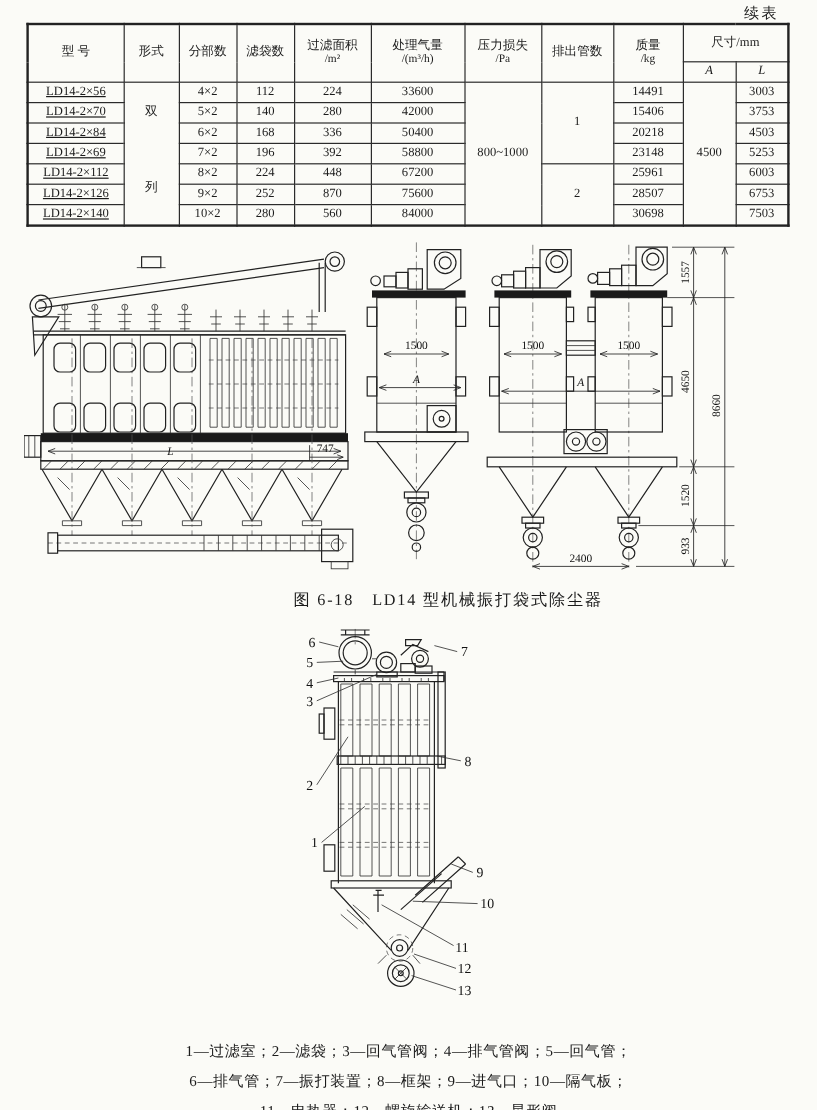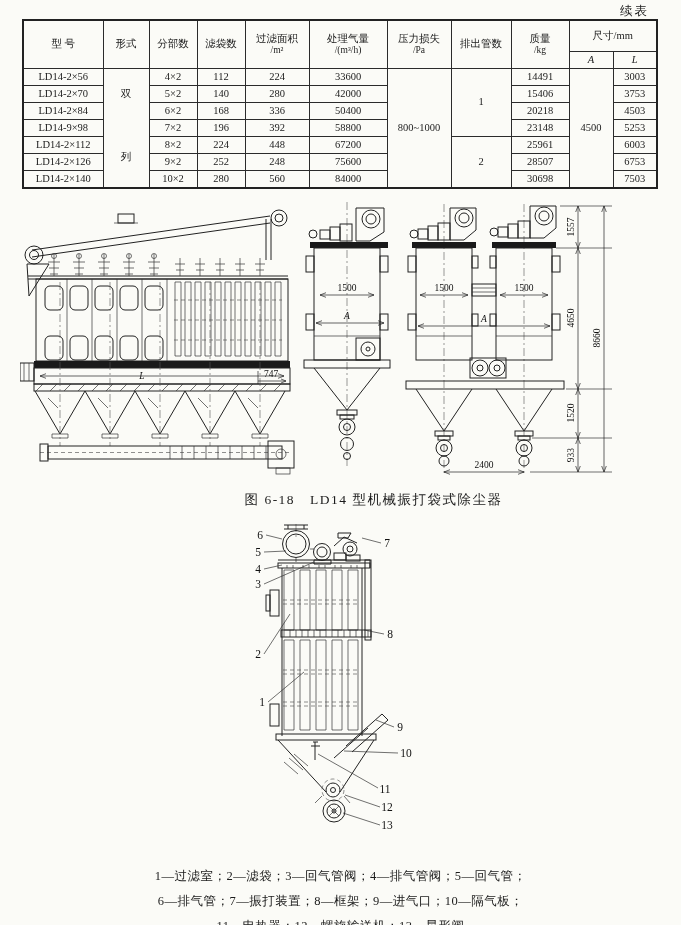--- a/index.html
+++ b/index.html
@@ -8,21 +8,21 @@
   .continued{position:absolute;top:3px;right:32px;font-size:12.5px;letter-spacing:2px;}
   
   table.spec{position:absolute;left:22px;top:19px;border-collapse:collapse;table-layout:fixed;
              font-size:10.5px;line-height:1.15;border-radius:20px;}
   table.spec th,table.spec td{border:1px solid #2b2b2b;text-align:center;padding:0 1px;
              font-weight:normal;overflow:hidden;white-space:nowrap;}
   table.spec{border:2px solid #222;}
   thead tr.h1 th{height:30px;}
   thead tr.h2 th{height:16px;}
   tbody tr{height:17px;}
-  td.model{text-align:left;padding-left:6px;}
+  td.model{text-align:left;padding-left:6px;text-decoration:underline;}
   .unit{display:block;font-size:9.5px;}
   .ital{font-style:italic;}
   td.form-cell{position:relative;}
   td.form-cell span{position:absolute;left:0;right:0;}
   td.form-cell .f1{top:16%;}
   td.form-cell .f2{top:70%;}
   
   .fig{position:absolute;}
   svg .ln{stroke:#222;fill:none;stroke-width:1;}
   svg .thin{stroke:#333;fill:none;stroke-width:.7;}
@@ -116,21 +116,21 @@
       <tr>
         <td class="model">LD14-2×84</td>
         <td>6×2</td>
         <td>168</td>
         <td>336</td>
         <td>50400</td>
         <td>20218</td>
         <td>4503</td>
       </tr>
       <tr>
-        <td class="model">LD14-9×98</td>
+        <td class="model">LD14-2×69</td>
         <td>7×2</td>
         <td>196</td>
         <td>392</td>
         <td>58800</td>
         <td>23148</td>
         <td>5253</td>
       </tr>
       <tr>
         <td class="model">LD14-2×112</td>
         <td>8×2</td>
@@ -138,21 +138,21 @@
         <td>448</td>
         <td>67200</td>
         <td rowspan="3">2</td>
         <td>25961</td>
         <td>6003</td>
       </tr>
       <tr>
         <td class="model">LD14-2×126</td>
         <td>9×2</td>
         <td>252</td>
-        <td>248</td>
+        <td>870</td>
         <td>75600</td>
         <td>28507</td>
         <td>6753</td>
       </tr>
       <tr>
         <td class="model">LD14-2×140</td>
         <td>10×2</td>
         <td>280</td>
         <td>560</td>
         <td>84000</td>

